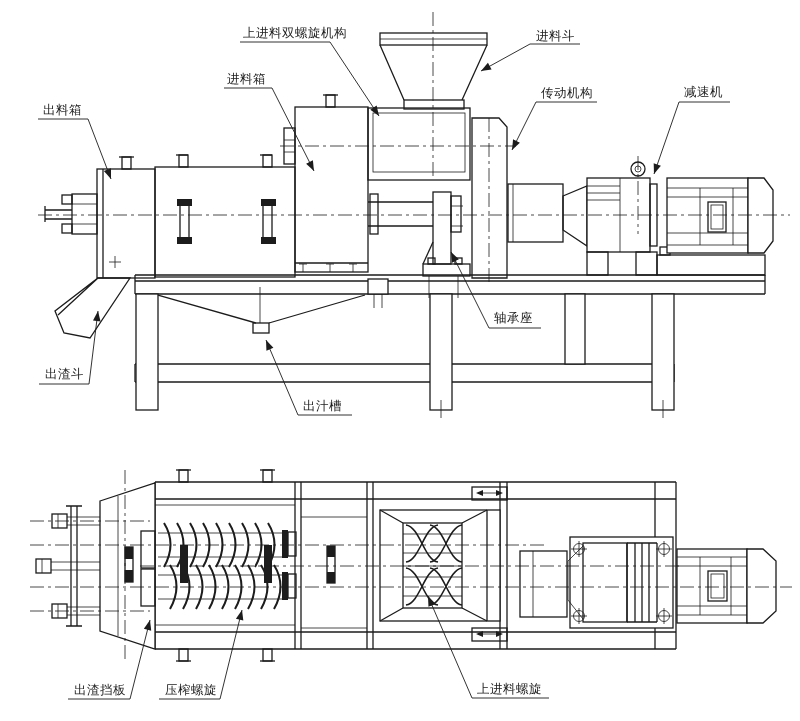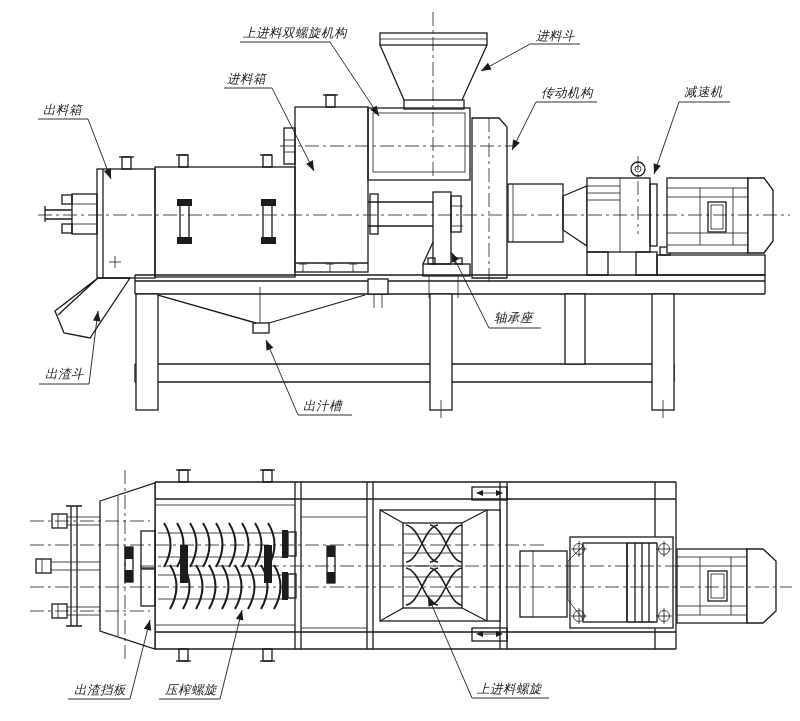--- a/index.html
+++ b/index.html
@@ -1,18 +1,18 @@
 <!DOCTYPE html>
 <html><head>
 <meta charset="utf-8">
 <style>
   html,body{margin:0;padding:0;background:#e8e8e8;}
   .sheet{
     position:relative;width:800px;height:721px;background:#ffffff;
-    font-family:"Liberation Sans","DejaVu Sans",sans-serif;overflow:hidden;font-style:italic;
+    font-family:"Liberation Sans","DejaVu Sans",sans-serif;overflow:hidden;
   }
   svg{position:absolute;left:0;top:0;}
   svg text{
     font-family:"Liberation Sans","DejaVu Sans",sans-serif;
     font-size:12.5px;fill:#1c1c1c;letter-spacing:0.5px;
   }
   .body-ln{stroke:#1c1c1c;stroke-width:1.3;fill:none;}
   .thin-ln{stroke:#1c1c1c;stroke-width:0.8;fill:none;}
   .white-shape{stroke:#1c1c1c;stroke-width:1.3;fill:#ffffff;}
   .dark-shape{stroke:none;fill:#1c1c1c;}

